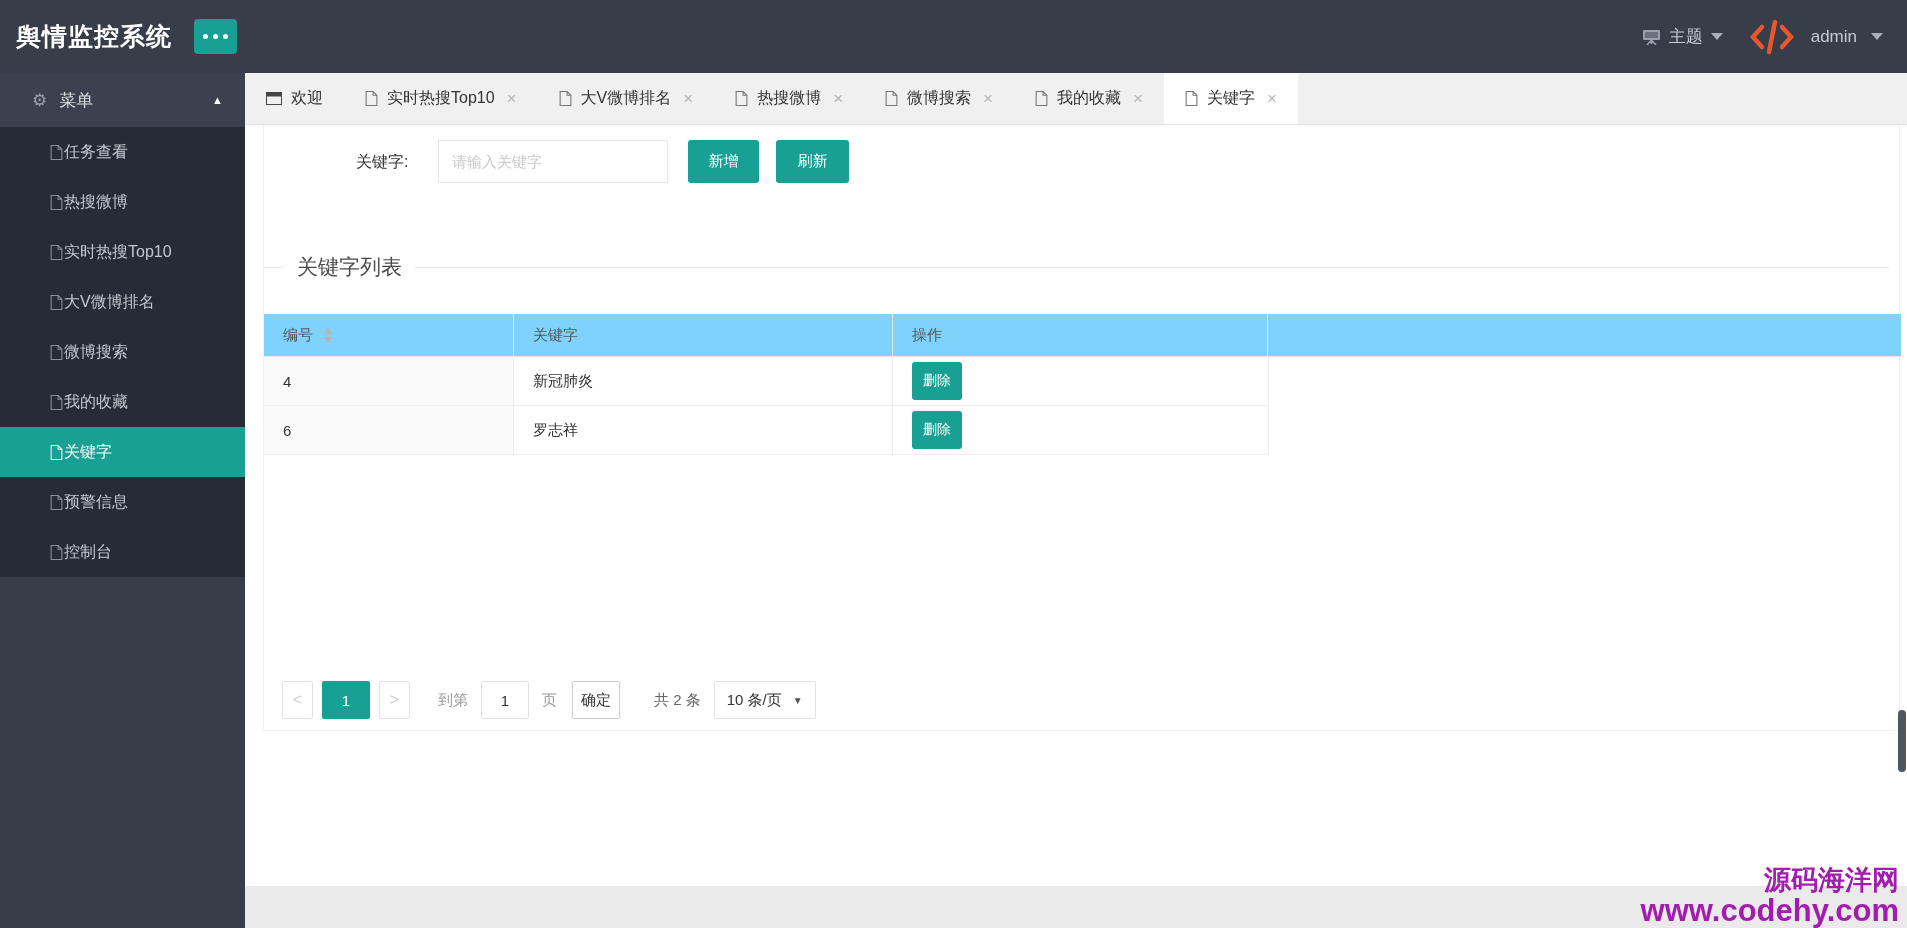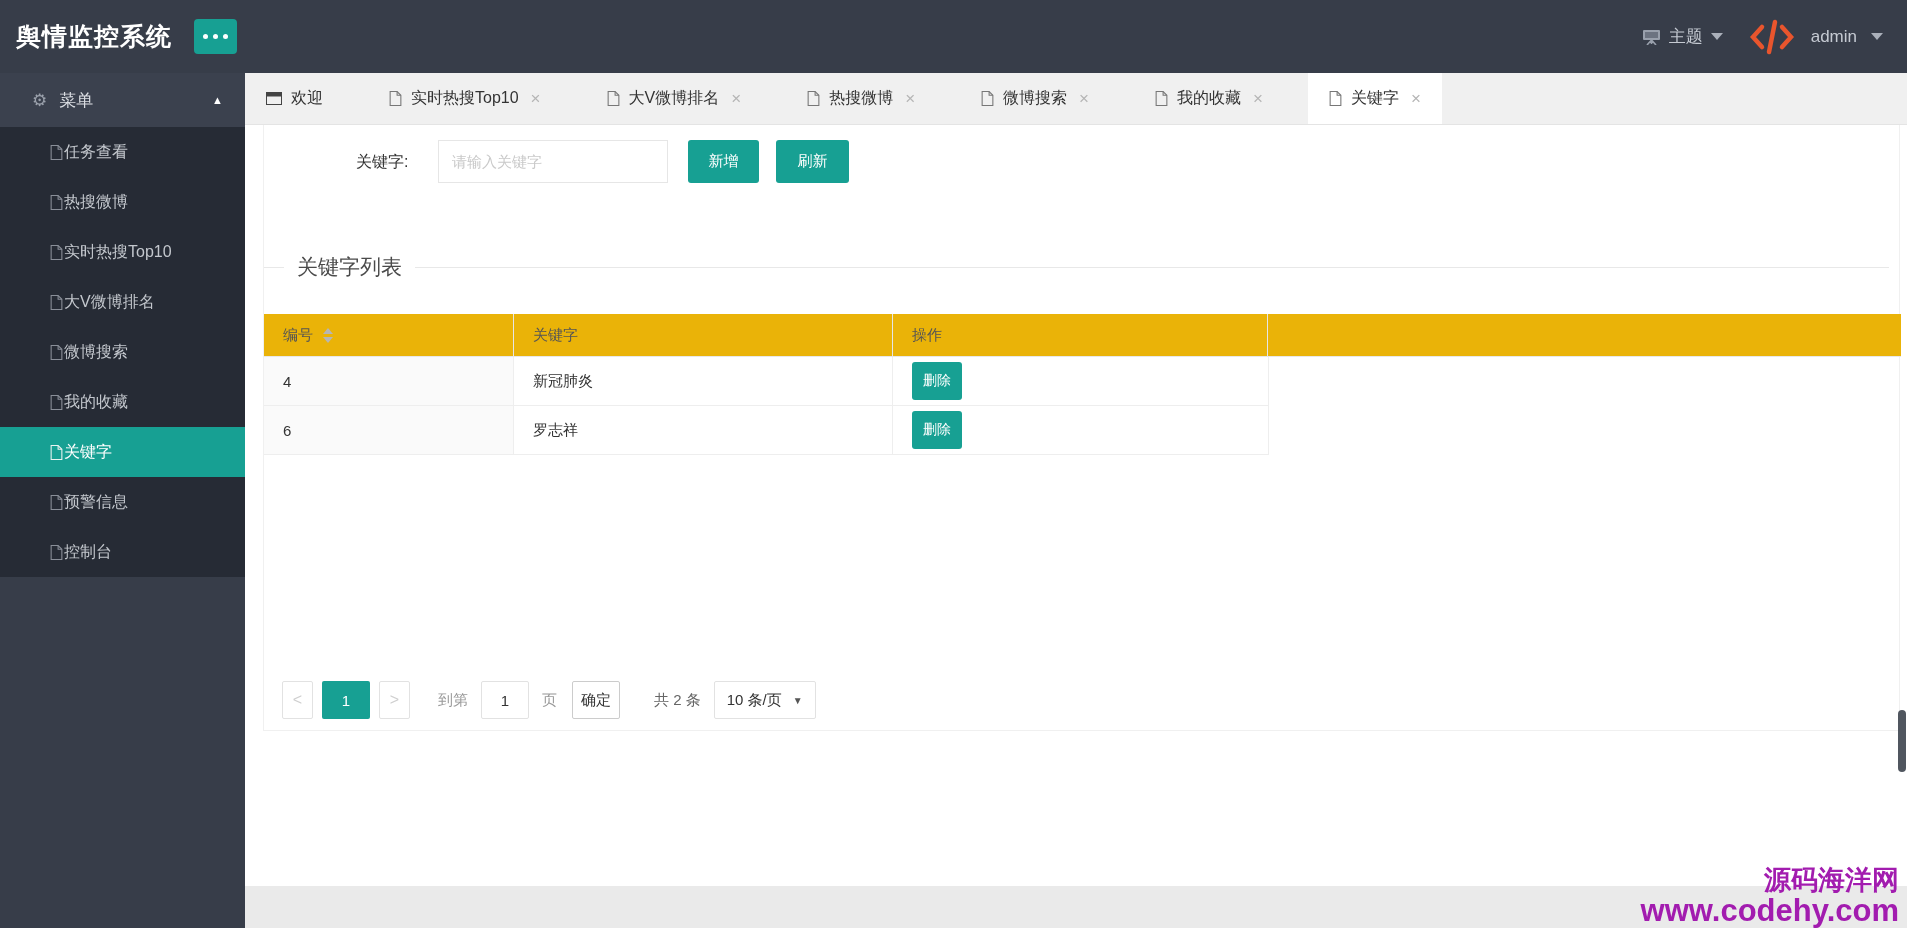--- a/index.html
+++ b/index.html
@@ -24,21 +24,21 @@
   .menu-header .mh-label { margin-left:12px; }
   .menu-header .collapse { margin-left:auto; margin-right:22px; color:#ffffff; font-size:11px; }
   .menu-list { background:#262b35; }
   .menu-item { height:50px; display:flex; align-items:center; color:#c3c7cd; font-size:16px; cursor:pointer; }
   .menu-item .mi-icon { margin-left:50px; display:flex; }
   .menu-item .mi-label { margin-left:1px; }
   .menu-item.active { background:#17a093; color:#ffffff; }
 
   
   .main { position:absolute; top:73px; left:245px; right:0; bottom:0; background:#ffffff; }
-  .tabbar { height:52px; background:#f0f0f0; border-bottom:1px solid #e4e4e4; display:flex; align-items:stretch;gap:24px; }
+  .tabbar { height:52px; background:#f0f0f0; border-bottom:1px solid #e4e4e4; display:flex; align-items:stretch; }
   .tab { display:flex; align-items:center; gap:9px; padding:0 21px; font-size:16px; color:#333; cursor:pointer; }
   .tab .close { color:#b5b5b5; font-size:17px; margin-left:3px; }
   .tab.active { background:#ffffff; }
 
   
   .card { position:absolute; left:18px; top:52px; width:1637px; height:606px; background:#fff; border:1px solid #f0f0f0; border-top:none; }
 
   .form-row { position:absolute; top:15px; left:0; height:43px; width:100%; }
   .form-label { position:absolute; left:92px; top:0; line-height:43px; font-size:16px; color:#333; }
   .kw-input { position:absolute; left:174px; top:0; width:230px; height:43px; border:1px solid #e6e6e6; padding:0 13px; font-size:15px; color:#333; outline:none; font-family:inherit; }
@@ -46,21 +46,21 @@
   .btn-teal { position:absolute; top:0; height:43px; background:#17a093; color:#fff; border:none; border-radius:3px; font-size:15px; cursor:pointer; font-family:inherit; }
   .btn-add { left:424px; width:71px; }
   .btn-refresh { left:512px; width:73px; }
 
   
   .legend-line { position:absolute; top:142px; left:0; right:10px; border-top:1px solid #e8e8e8; }
   .legend-title { position:absolute; top:121px; left:20px; background:#fff; padding:0 13px; font-size:21px; color:#4a4a4a; line-height:42px; }
 
   
   .ktable { position:absolute; top:189px; left:0; width:1637px; font-size:15px; color:#333; }
-  .thead { display:flex; height:43px; background:#eab308; border-bottom:1px solid #e8e8e8; color:#555; }
+  .thead { display:flex; height:43px; background:#7dd3fc; border-bottom:1px solid #e8e8e8; color:#555; }
   .th { display:flex; align-items:center; padding-left:19px; border-right:1px solid #e6e6e6; }
   .th.c1 { width:250px; } .th.c2 { width:379px; } .th.c3 { width:375px; } .th.c4 { flex:1; border-right:none; }
   .sort { display:inline-flex; flex-direction:column; gap:3px; margin-left:10px; cursor:pointer; }
   .sort i { width:0; height:0; border-left:5px solid transparent; border-right:5px solid transparent; }
   .sort .up { border-bottom:6px solid #b6b6b6; }
   .sort .dn { border-top:6px solid #b6b6b6; }
   .tr { display:flex; height:49px; border-bottom:1px solid #eeeeee; width:1005px; }
   .td { display:flex; align-items:center; padding-left:19px; border-right:1px solid #eeeeee; }
   .td.c1 { width:250px; background:#fafafa; }
   .td.c2 { width:379px; }

